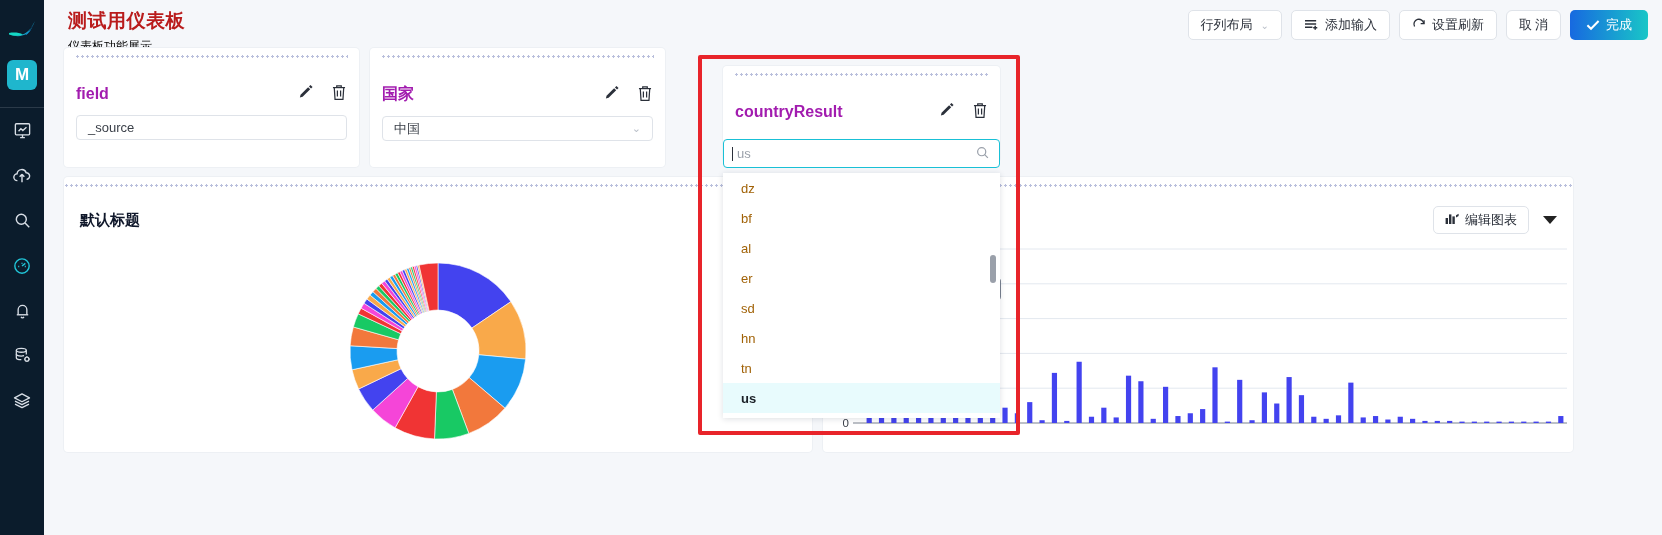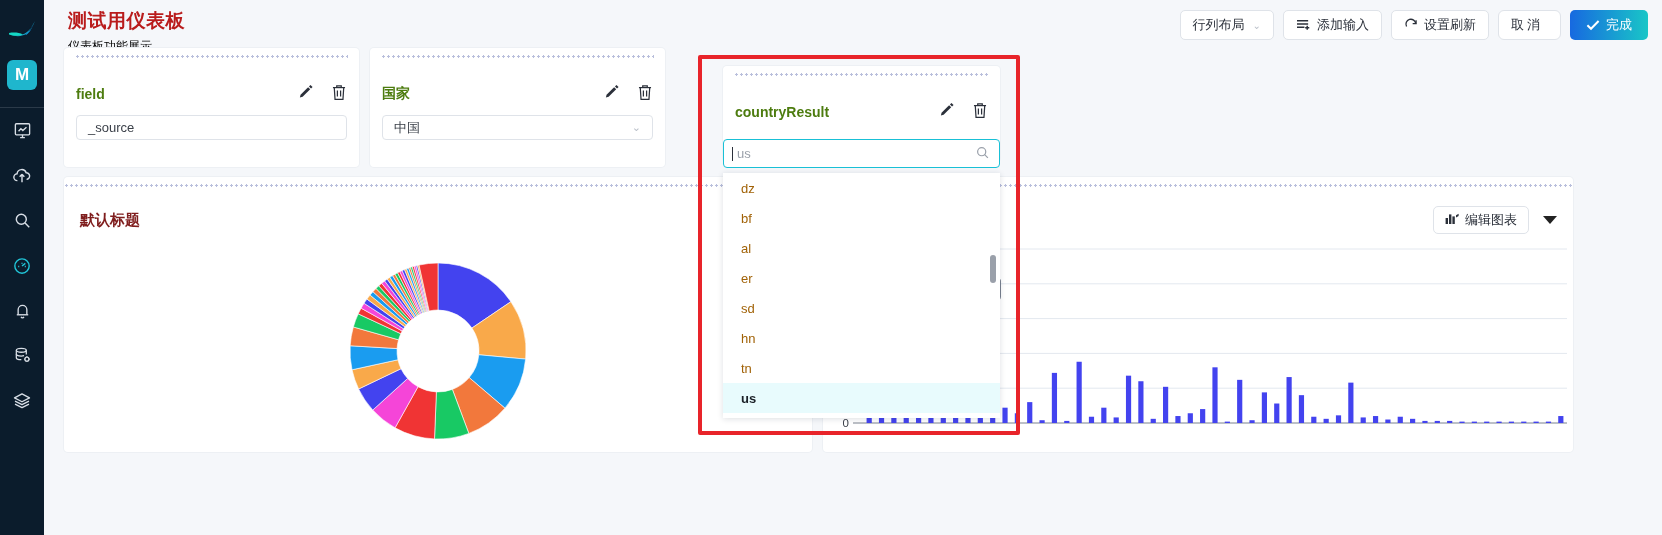--- a/index.html
+++ b/index.html
@@ -48,54 +48,54 @@
   .btn {
     height: 30px; border: 1px solid #dfe3e9; background: #fff; border-radius: 5px;
     display: inline-flex; align-items: center; gap: 6px; padding: 0 12px;
     font-size: 13px; color: #2b303a; white-space: nowrap; cursor: pointer;
   }
   .btn .chev { color: #b9bfc8; font-size: 10px; margin-left: 2px; }
   .btn.primary {
     border: none; color: #fff; padding: 0 16px;
     background: linear-gradient(90deg,#1769e0 0%, #19c6c7 100%);
   }
-  .btn.cancel { letter-spacing: 3px; padding-right: 17px; border-radius: 6px; }
+  .btn.cancel { letter-spacing: 3px; padding-right: 9px; border-radius: 6px; }
   .btn svg { display: block; }
 
   
   .widget-row { display: flex; gap: 11px; padding: 0 20px; }
   .widget {
     background: #fff; border-radius: 4px; width: 295px; height: 119px;
     box-shadow: 0 0 0 1px #edf0f4; padding: 0 12px 0 12px; position: relative;
   }
   .drag-dots {
     height: 18px; margin: 0 -1px; padding-top: 9px;
     background-image: radial-gradient(#b9bfdc 1px, transparent 1.2px);
     background-size: 5px 5px; background-position: 0 6px;
     background-repeat: repeat-x;
     height: 22px;
   }
   .w-head { display: flex; align-items: center; justify-content: space-between; margin-top: 14px; }
-  .w-title { font-size: 14px; font-weight: 700; color: #4d7c0f; }
+  .w-title { font-size: 16px; font-weight: 700; color: #a21caf; }
   .w-actions { display: flex; align-items: center; gap: 16px; color: #2b303a; }
   .w-actions span { cursor: pointer; display: block; }
   .w-field {
     margin-top: 11px; height: 25px; border: 1px solid #dfe3e9; border-radius: 4px;
     display: flex; align-items: center; padding: 0 11px; font-size: 13px; color: #3b4049;
     justify-content: space-between;
   }
   .w-field .sel-chev { color: #b9bfc8; font-size: 11px; }
 
   
   .panel-row { display: flex; gap: 11px; padding: 10px 20px 0 20px; }
   .panel { background: #fff; border-radius: 4px; box-shadow: 0 0 0 1px #edf0f4; position: relative; }
   .panel.left { width: 748px; height: 275px; }
   .panel.right { width: 750px; height: 275px; }
   .p-head { display: flex; align-items: center; justify-content: space-between; padding: 0 16px; height: 56px; }
-  .p-title { font-size: 15px; font-weight: 700; color: #7f1d1d; }
+  .p-title { font-size: 15px; font-weight: 700; color: #0f172a; }
   .p-tools { display: flex; align-items: center; gap: 14px; }
   .edit-chart-btn {
     height: 28px; border: 1px solid #dfe3e9; background: #fff; border-radius: 5px;
     display: inline-flex; align-items: center; gap: 6px; padding: 0 11px; font-size: 13px;
     color: #2b303a; cursor: pointer;
   }
   .caret-down {
     width: 0; height: 0; border-left: 7px solid transparent; border-right: 7px solid transparent;
     border-top: 8px solid #222; cursor: pointer;
   }

